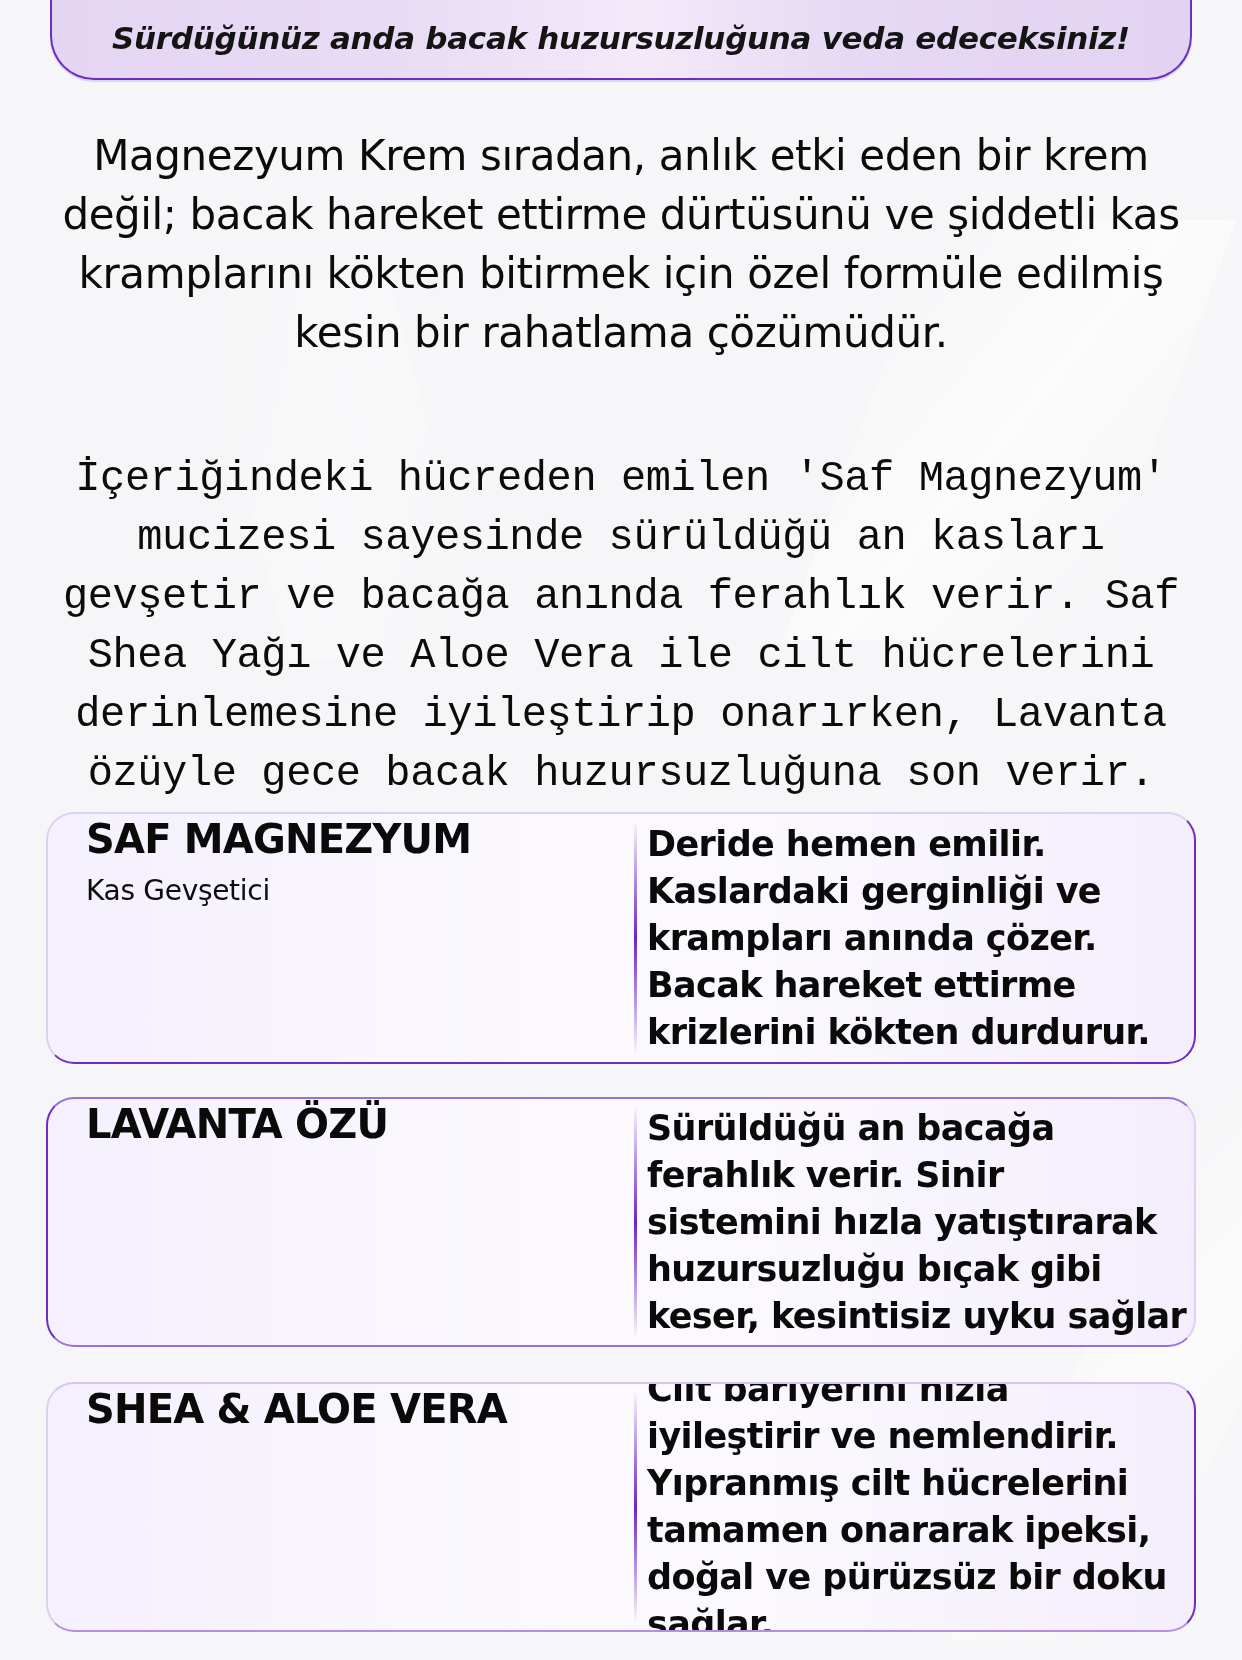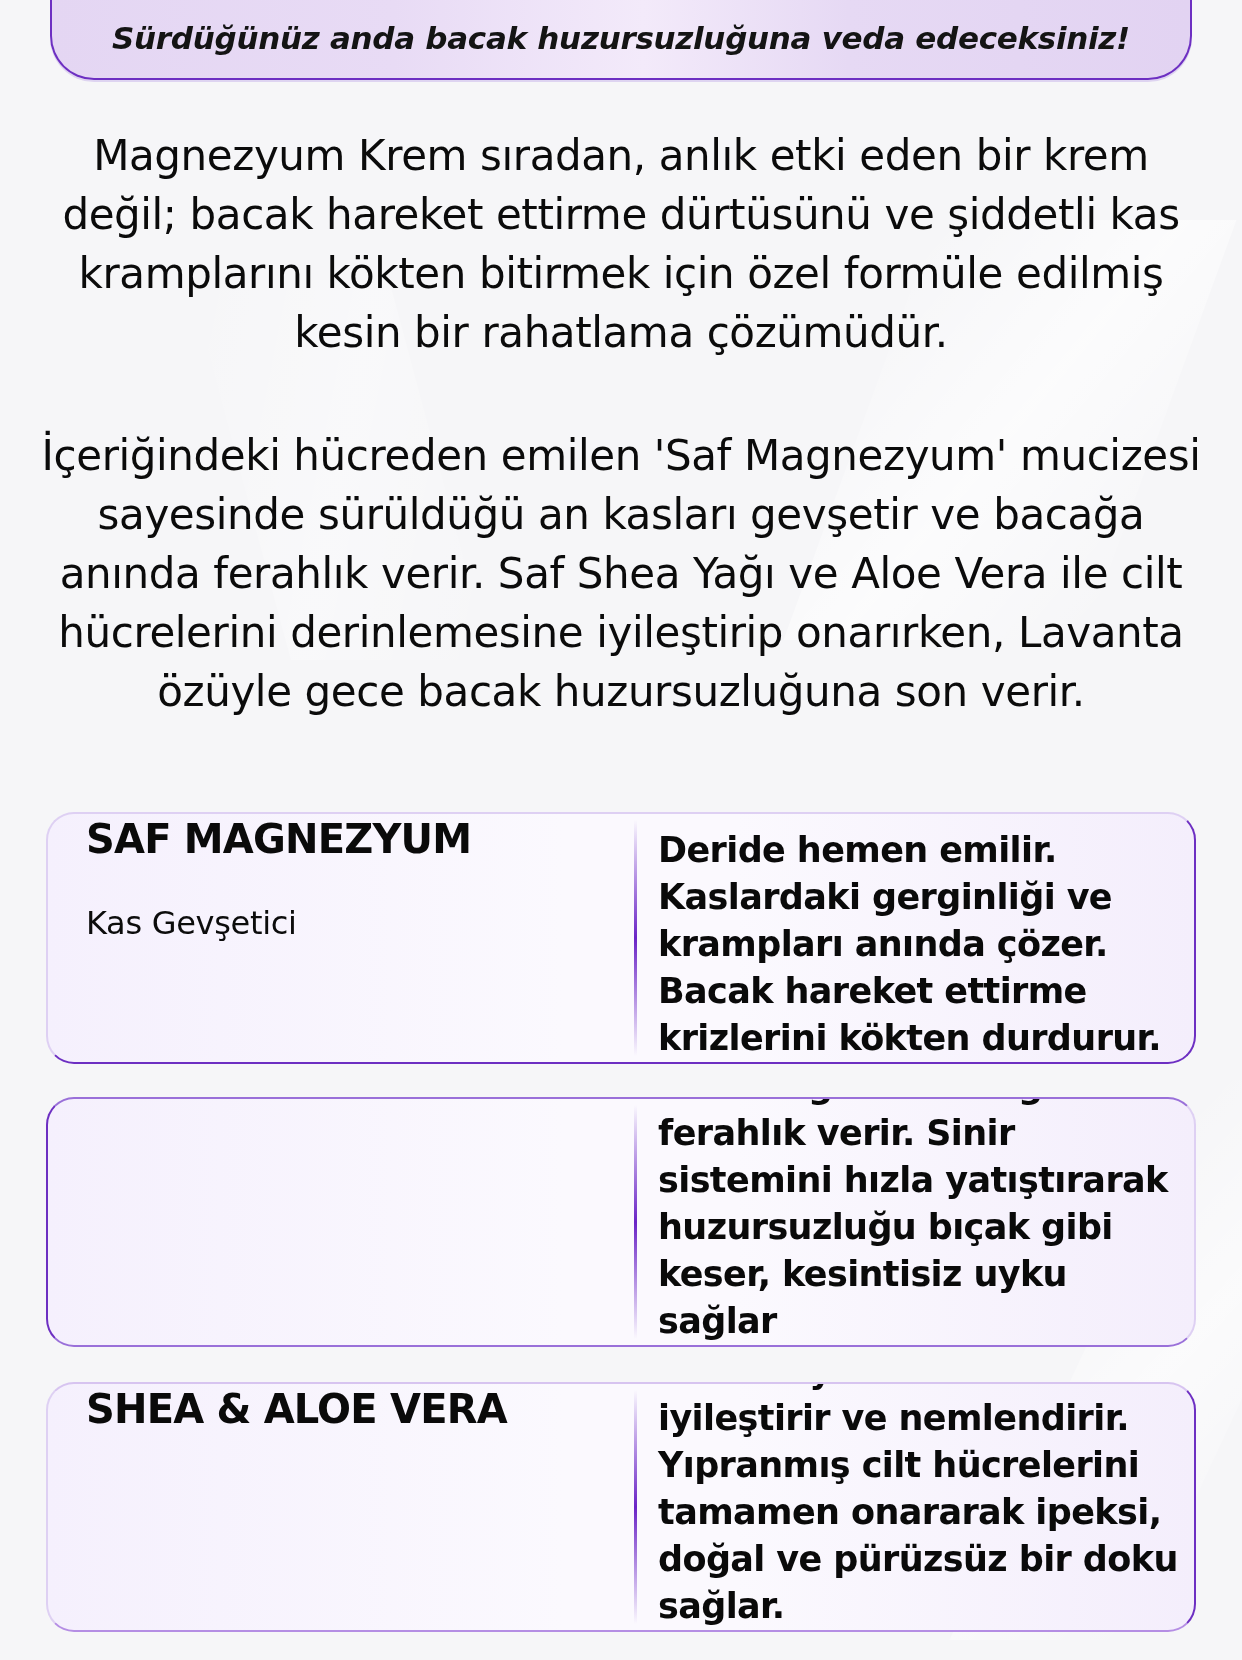--- a/index.html
+++ b/index.html
@@ -46,21 +46,21 @@
       position: absolute;
       left: 40px; width: 1162px;
       text-align: center;
       font-size: 42px;
       line-height: 59px;
       color: #0b0b0b;
       letter-spacing: -0.4px;
       margin-top: 12px;
     }
     .intro.p1 { top: 114px; }
-    .intro.p2 { top: 414px; }
+    .intro.p2 { top: 438px; font-family: Liberation Mono, monospace; }
 
     
     .card {
       position: absolute;
       left: 46px; width: 1150px;
       border-radius: 28px;
       background: linear-gradient(90deg, #f5f0fd 0%, #fbf9fe 45%, #fbf9fe 60%, #f4eefc 100%);
       border: 2px solid #ded0f3;
       display: flex;
       align-items: stretch;
@@ -77,37 +77,37 @@
     }
     .card-title {
       font-size: 40px;
       font-weight: bold;
       letter-spacing: -0.8px;
       color: #0a0a0a;
       line-height: 50px;
       white-space: nowrap;
     }
     .card-sub {
-      font-size: 32px;
+      font-size: 28px;
       color: #0c0c0c;
       line-height: 54px;
-      margin-top: 32px;
+      margin-top: 0;
       letter-spacing: -0.3px;
     }
     .divider {
       width: 3px;
       margin: 6px 0;
       background: linear-gradient(180deg, rgba(120,60,210,0) 0%, #6a24c6 50%, rgba(120,60,210,0) 100%);
       flex: 0 0 3px;
     }
     .card-right {
       flex: 1;
-      padding-left: 21px;
+      padding-left: 10px;
       padding-right: 6px;
-      display: flex; align-items: flex-end;
+      display: flex; align-items: center;
     }
     .card-desc {
       font-size: 35px;
       font-weight: bold;
       line-height: 47px;
       color: #0a0a0a;
       letter-spacing: -0.6px;
     }
   </style>
 </head>
@@ -130,20 +130,21 @@
     <div class="card-sub">Kas Gevşetici</div>
   </div>
   <div class="divider"></div>
   <div class="card-right">
     <div class="card-desc">Deride hemen emilir. Kaslardaki gerginliği ve krampları anında çözer. Bacak hareket ettirme krizlerini kökten durdurur.</div>
   </div>
 </div>
 
 <div class="card c2">
   <div class="card-left">
+    <div class="card-title">LAVANTA ÖZÜ</div>
   </div>
   <div class="divider"></div>
   <div class="card-right">
     <div class="card-desc">Sürüldüğü an bacağa ferahlık verir. Sinir sistemini hızla yatıştırarak huzursuzluğu bıçak gibi keser, kesintisiz uyku sağlar</div>
   </div>
 </div>
 
 <div class="card c3">
   <div class="card-left">
     <div class="card-title">SHEA &amp; ALOE VERA</div>

